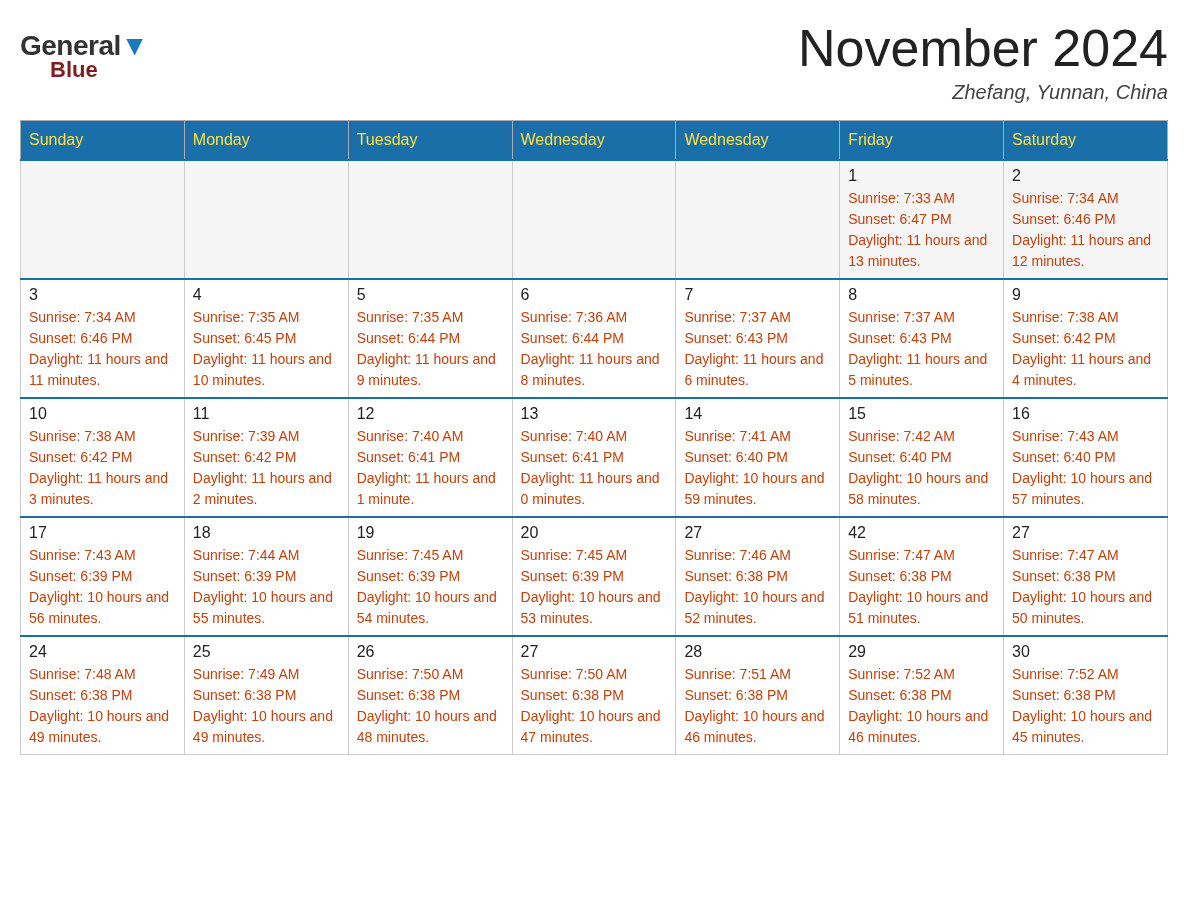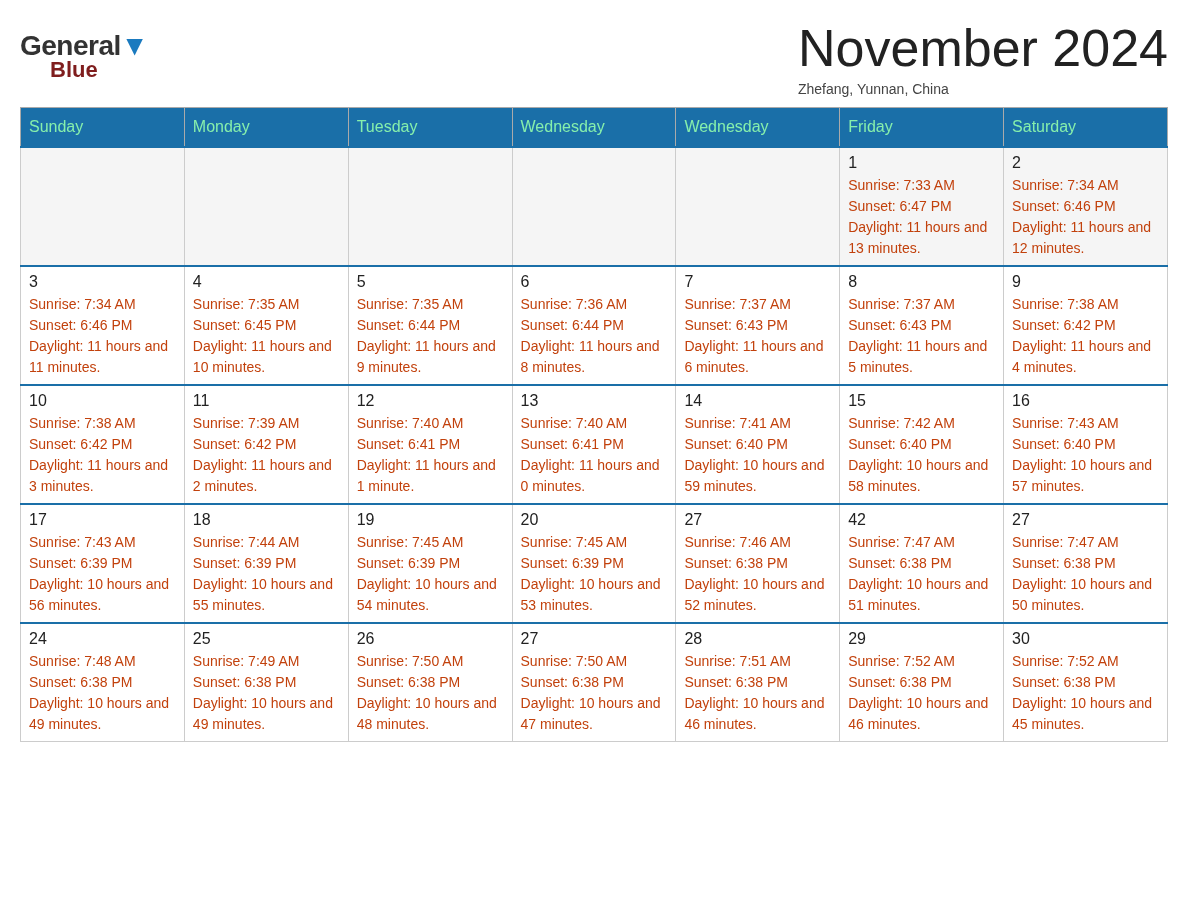--- a/index.html
+++ b/index.html
@@ -7,21 +7,21 @@
       font-family: Arial, sans-serif;
       background: #fff;
       padding: 20px;
       width: 1188px;
       min-height: 918px;
     }
     .header {
       display: flex;
       justify-content: space-between;
       align-items: flex-start;
-      margin-bottom: 10px;
+      margin-bottom: 16px;
     }
     .logo {
       display: flex;
       flex-direction: column;
       align-items: flex-start;
       padding-top: 10px;
     }
     .logo-general {
       font-size: 28px;
       font-weight: bold;
@@ -32,42 +32,43 @@
       color: #1a7abf;
     }
     .logo-blue {
       font-size: 22px;
       font-weight: bold;
       color: #7f1d1d;
       margin-top: -5px;
       margin-left: 30px;
     }
     .title-block {
-      text-align: left;
+      text-align: right;
     }
     .title-block h1 {
       font-size: 52px;
       font-weight: normal;
       color: #222;
       line-height: 1.1;
     }
     .title-block h2 {
-      font-size: 14px;
+      font-size: 20px;
       font-weight: normal;
       color: #444;
       margin-top: 4px;
+      font-style: italic;
     }
     .calendar {
       width: 100%;
       border-collapse: collapse;
       border: 1px solid #aaa;
     }
     .calendar th {
       background-color: #1a6fa8;
-      color: #86efac;
+      color: #fde047;
       padding: 10px 8px;
       font-size: 16px;
       font-weight: normal;
       text-align: left;
       border: 1px solid #aaa;
       margin-left: 12px;
     }
     .calendar td {
       vertical-align: top;
       border: 1px solid #ccc;

